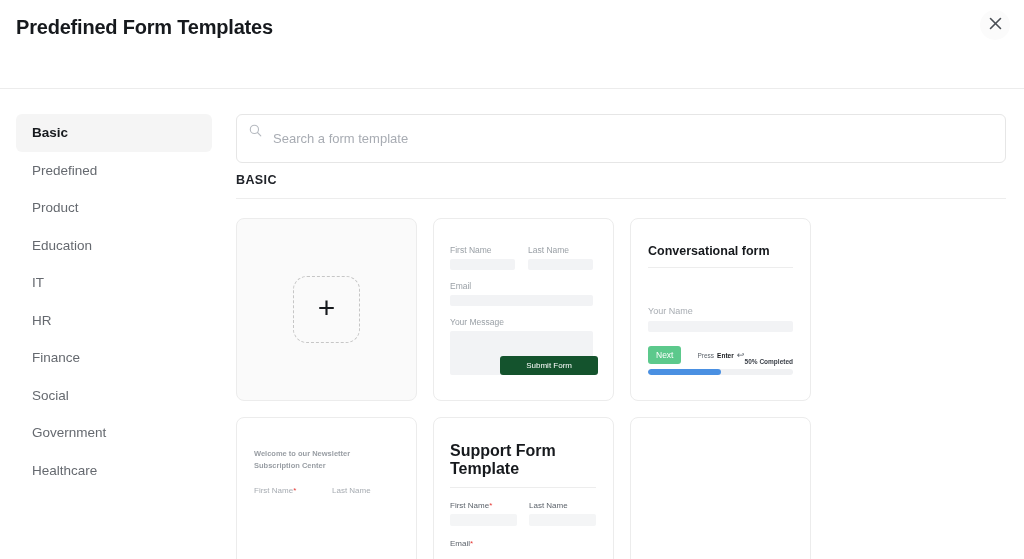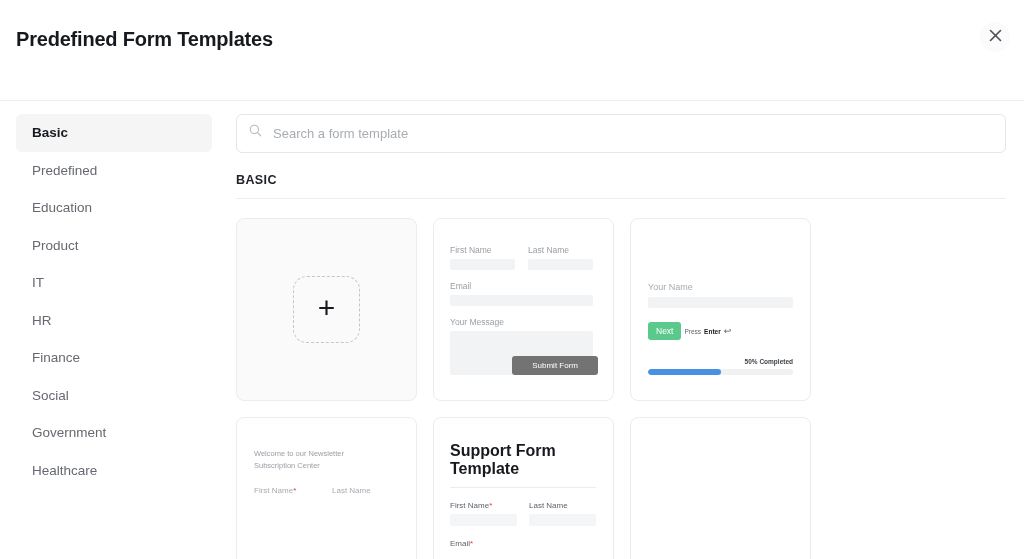--- a/index.html
+++ b/index.html
@@ -17,21 +17,21 @@
     position: relative;
     width: 1024px;
     height: 559px;
     background: #ffffff;
     overflow: hidden;
   }
 
   
   .header {
     position: absolute;
-    top: 12px; left: 0;
+    top: 0; left: 0;
     width: 1024px;
     height: 89px;
     border-bottom: 1px solid #ececec;
   }
   .header-title {
     position: absolute;
     left: 16px; top: 16px;
     font-size: 20px;
     font-weight: bold;
     letter-spacing: -0.2px;
@@ -101,21 +101,21 @@
   }
 
   .search-wrap {
     position: relative;
     width: 770px;
     height: 32px;
     margin-bottom: 27px;
   }
   .search-input {
     width: 770px;
-    height: 39px;
+    height: 49px;
     border: 1px solid #e6e6e6;
     border-radius: 6px;
     padding-left: 36px;
     font-size: 13px;
     font-family: "Liberation Sans", sans-serif;
     color: #3c4149;
     background: #ffffff;
     outline: none;
   }
   .search-input::placeholder { color: #a8acb3; }
@@ -199,24 +199,24 @@
   .cf-block { margin-top: 11px; }
   .cf-textarea {
     width: 100%;
     height: 44px;
     background: #f2f3f5;
     border-radius: 2px;
   }
   .btn-submit {
     position: absolute;
     right: 15px; bottom: 25px;
-    background: #737373;
+    background: #14532d;
     color: #ffffff;
     font-size: 8px;
-    padding: 5px 20px;
+    padding: 5px 26px;
     border-radius: 3px;
     border: none;
     font-family: "Liberation Sans", sans-serif;
     cursor: pointer;
   }
 
   
   .conv-body { padding: 25px 17px 0 17px; }
   .conv-title {
     font-size: 12.5px;
@@ -233,21 +233,21 @@
   }
   .conv-input {
     width: 100%;
     height: 11px;
     background: #f2f3f5;
     border-radius: 2px;
   }
   .conv-actions {
     display: flex;
     align-items: center;
-    gap: 3px;
+    gap: 16px;
     margin-top: 14px;
   }
   .btn-next {
     background: #5cc98c;
     color: #ffffff;
     font-size: 8.5px;
     padding: 4px 8px;
     border-radius: 3px;
     border: none;
     font-family: "Liberation Sans", sans-serif;
@@ -293,20 +293,21 @@
     font-size: 11.5px;
     font-weight: bold;
     line-height: 1.35;
     color: #16191d;
   }
   .nl-sub {
     font-size: 7.5px;
     color: #999ea4;
     line-height: 1.65;
     margin-top: 6px;
+    font-weight: bold;
   }
   .nl-row { display: flex; gap: 11px; margin-top: 13px; }
   .nl-field { flex: 1; }
   .nl-label {
     font-size: 8px;
     color: #a7acb2;
     display: block;
     margin-bottom: 4px;
   }
   .req { color: #e53935; }
@@ -365,24 +366,24 @@
 
   <div class="sidebar">
     <ul class="sidebar-list">
       <li class="sidebar-item active">
         <span>Basic</span>
       </li>
       <li class="sidebar-item">
         <span>Predefined</span>
       </li>
       <li class="sidebar-item">
+        <span>Product</span>
+      </li>
+      <li class="sidebar-item">
         <span>Education</span>
-      </li>
-      <li class="sidebar-item">
-        <span>Product</span>
       </li>
       <li class="sidebar-item">
         <span>IT</span>
       </li>
       <li class="sidebar-item">
         <span>HR</span>
       </li>
       <li class="sidebar-item">
         <span>Finance</span>
       </li>
@@ -440,20 +441,21 @@
           <div class="cf-block">
             <span class="cf-label">Your Message</span>
             <div class="cf-textarea"></div>
           </div>
         </div>
         <button class="btn-submit">Submit Form</button>
       </div>
 
       <div class="card">
         <div class="conv-body">
+          <div class="conv-title">Conversational form</div>
           <div class="conv-qlabel">Your Name</div>
           <div class="conv-input"></div>
           <div class="conv-actions">
             <button class="btn-next">Next</button>
             <span class="conv-hint">
               <span>Press</span>
               <b>Enter</b>
               <span class="enter-arrow">↩</span>
             </span>
           </div>

